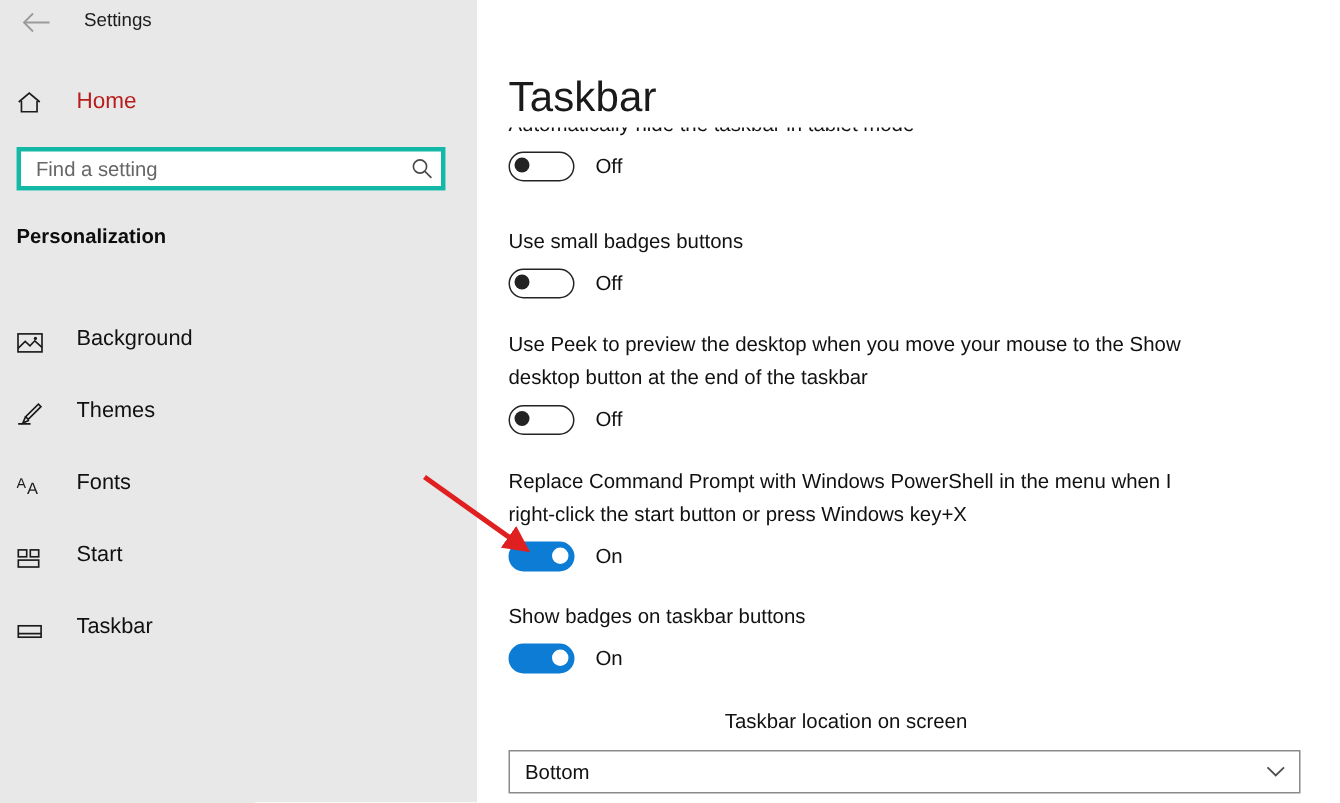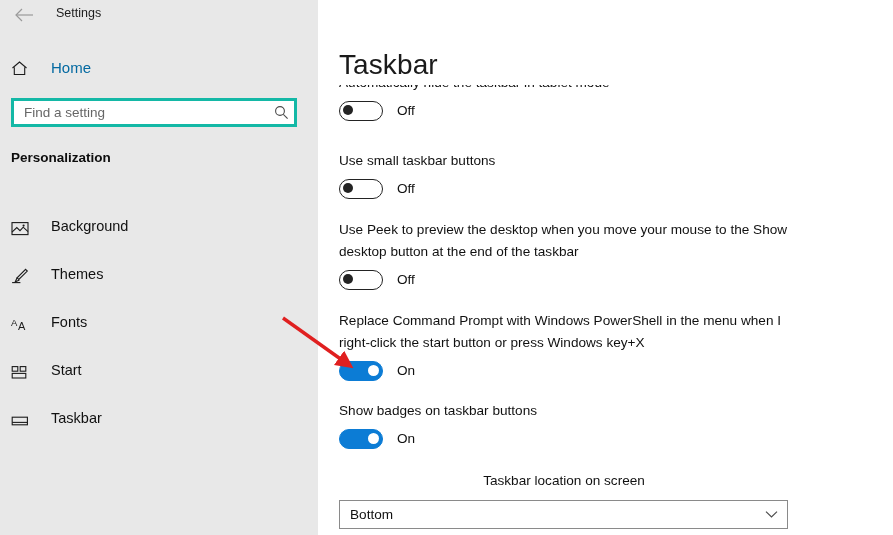--- a/index.html
+++ b/index.html
@@ -67,21 +67,21 @@
     width: 30px;
     margin-left: 11px;
     display: flex;
     align-items: center;
     justify-content: flex-start;
     color: #1b1b1b;
   }
   .home-label {
     margin-left: 10px;
     font-size: 15px;
-    color: #0369a1;
+    color: #b91c1c;
     line-height: 20px;
   }
 
   .search-box {
     position: absolute;
     left: 11px; top: 98px;
     width: 286px;
     height: 29px;
     background: #ffffff;
     border: 3px solid #14b8a6;
@@ -232,21 +232,21 @@
     margin-left: 14px;
     font-size: 13.6px;
     color: #111111;
     line-height: 20px;
   }
 
   
   .dropdown {
     position: relative;
     margin-top: 8px;
-    width: 449px;
+    width: 528px;
     height: 29px;
     background: #ffffff;
     border: 1px solid #8a8a8a;
     display: flex;
     align-items: center;
   }
   .dropdown-value {
     margin-left: 10px;
     font-size: 13.6px;
     color: #111111;
@@ -377,21 +377,21 @@
         <div class="setting-label">Automatically hide the taskbar in tablet mode</div>
         <div class="toggle-row">
           <span class="switch off">
             <span class="knob"></span>
           </span>
           <span class="toggle-state">Off</span>
         </div>
       </div>
 
       <div class="setting" style="top:150px;">
-        <div class="setting-label">Use small taskbar buttons</div>
+        <div class="setting-label">Use small badges buttons</div>
         <div class="toggle-row">
           <span class="switch off">
             <span class="knob"></span>
           </span>
           <span class="toggle-state">Off</span>
         </div>
       </div>
 
       <div class="setting" style="top:219px;">
         <div class="setting-label">Use Peek to preview the desktop when you move your mouse to the Show desktop button at the end of the taskbar</div>

